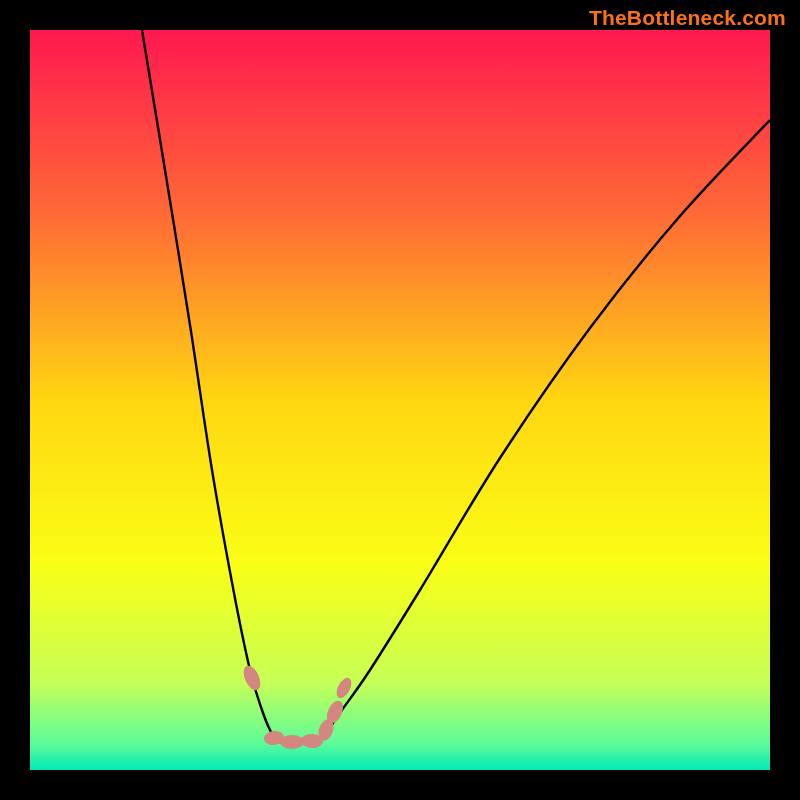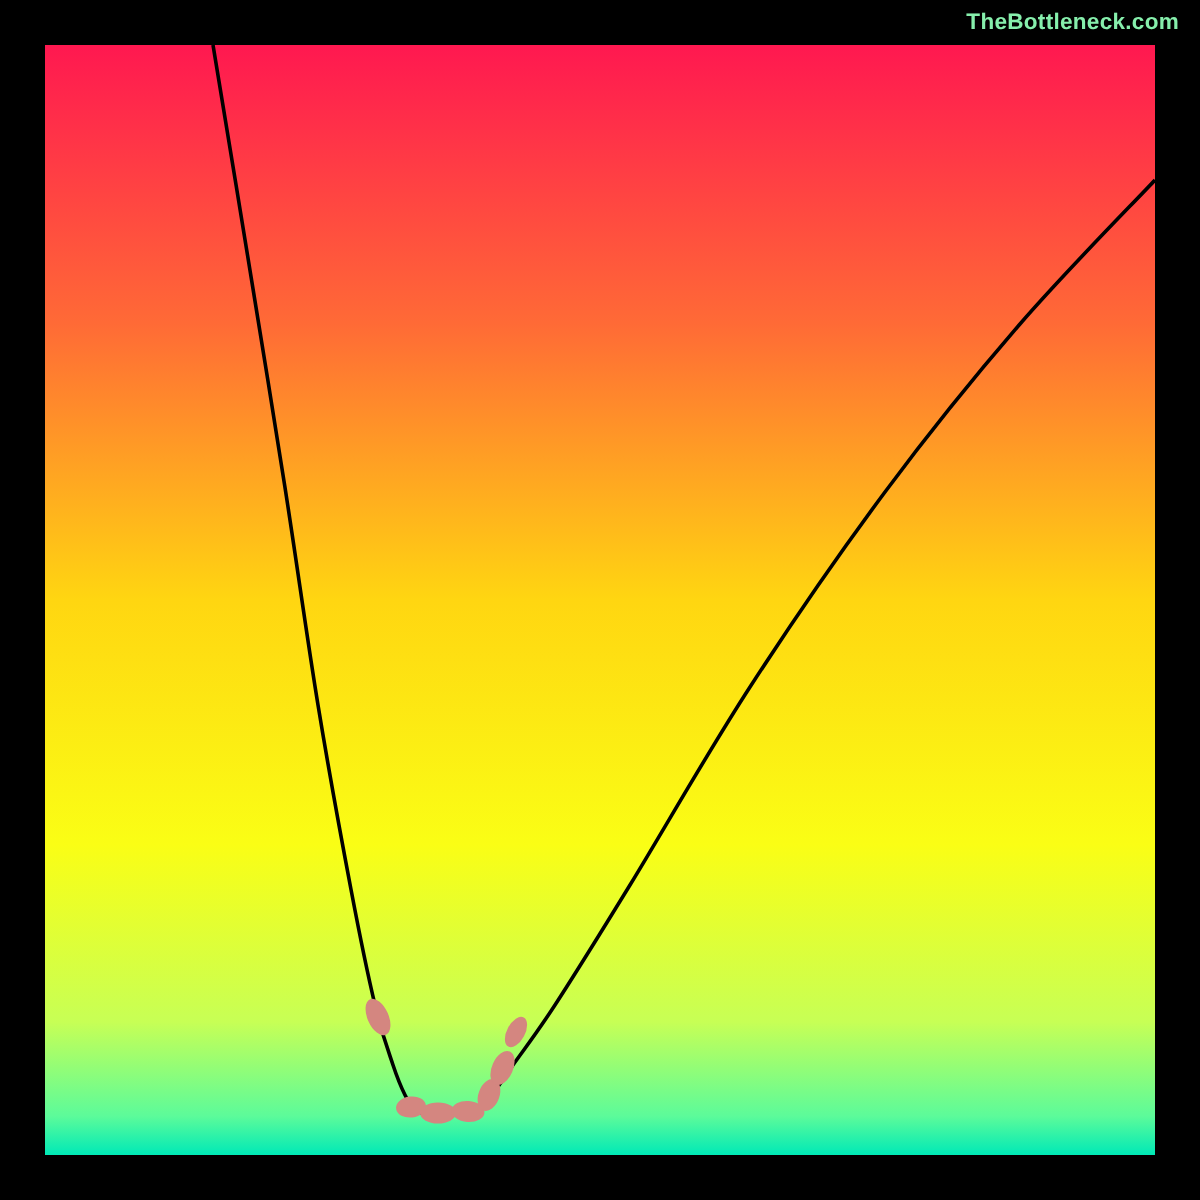--- a/index.html
+++ b/index.html
@@ -8,23 +8,23 @@
     position: absolute;
     left: 0; top: 0;
     width: 800px; height: 800px;
     background: #000;
   }
   .watermark {
     position: absolute;
     right: 14px;
     top: 6px;
     font-family: Arial, Helvetica, sans-serif;
-    font-size: 15px;
+    font-size: 21px;
     font-weight: bold;
-    color: #86efac;
+    color: #f97316;
     letter-spacing: 0.2px;
   }
   .plot {
     position: absolute;
     left: 30px;
     top: 30px;
     width: 740px;
     height: 740px;
     overflow: hidden;
   }

